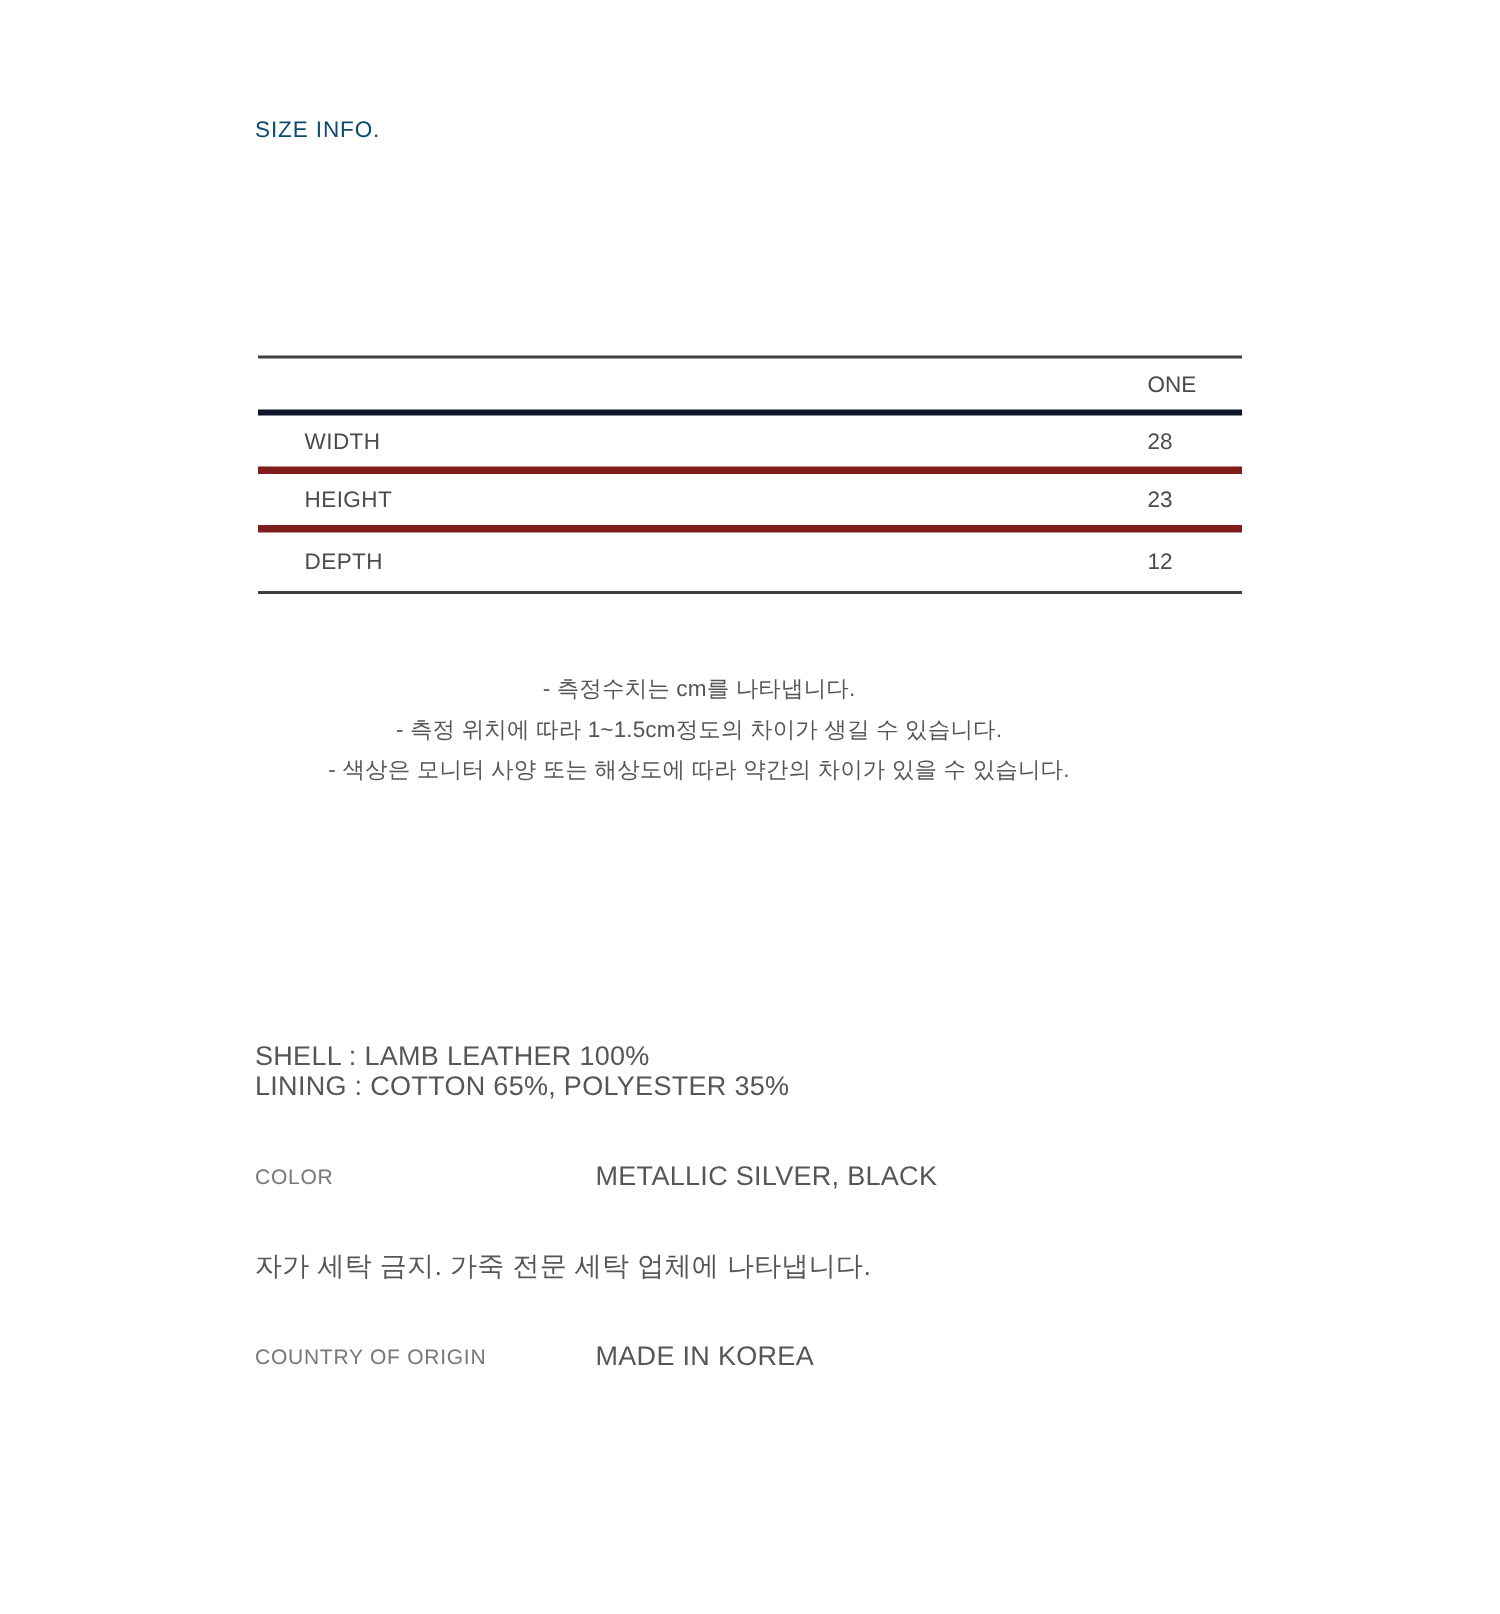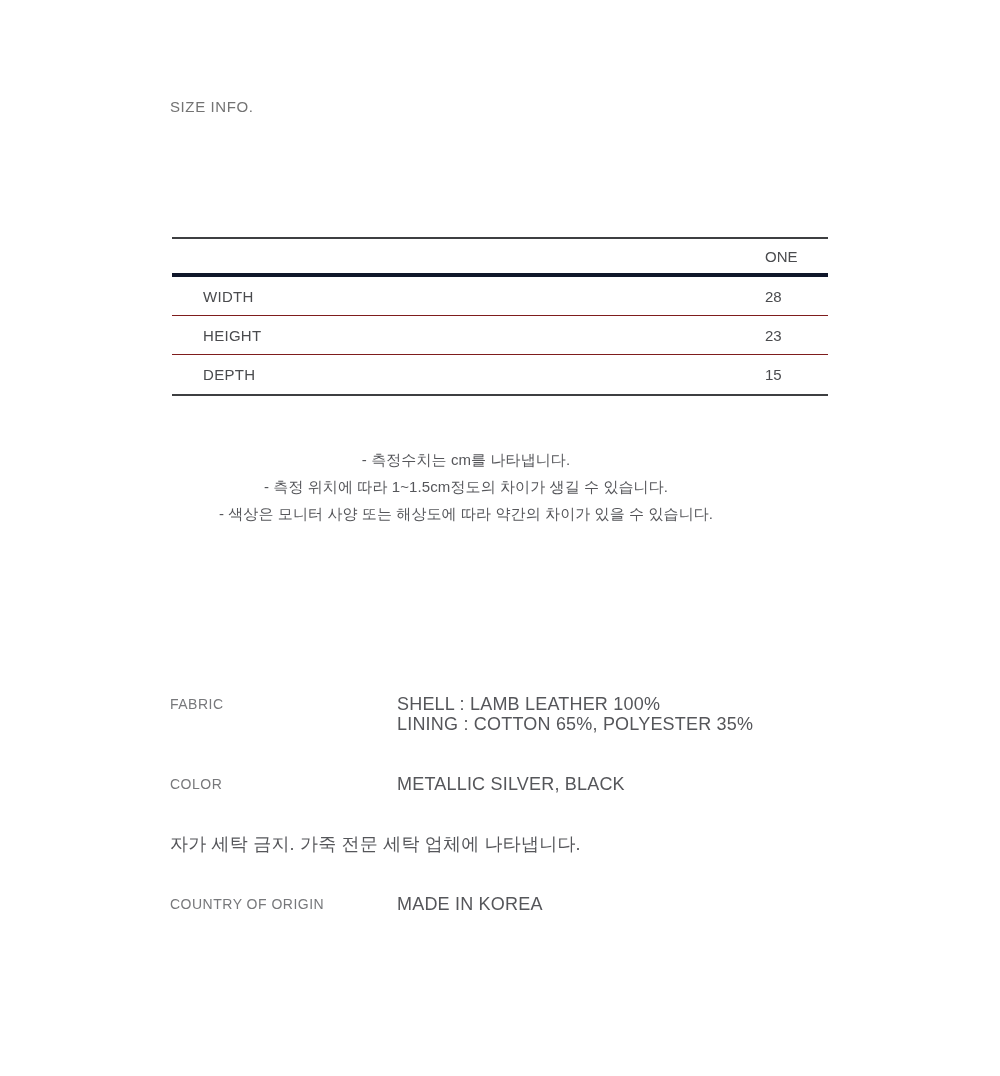--- a/index.html
+++ b/index.html
@@ -6,33 +6,33 @@
   html,body { background:#ffffff; }
   body {
     width:1000px; height:1076px; position:relative; overflow:hidden;
     font-family:"Liberation Sans", sans-serif;
     -webkit-font-smoothing:antialiased;
   }
 
   .page-title {
     position:absolute; left:170px; top:78px;
     font-size:15px; letter-spacing:0.6px;
-    color:#737373; font-weight:500;margin-top:20px;
+    color:#0c4a6e; font-weight:500;
   }
 
   
   .size-table {
     position:absolute; left:172px; top:237px; width:656px;
     border-top:2px solid #3e3f41;
     border-bottom:2px solid #3e3f41;
     color:#4a4b4e; font-size:15px;
   }
   .t-row {
     display:flex; align-items:center; height:39px;
-    border-bottom:1px solid #7f1d1d;
+    border-bottom:5px solid #7f1d1d;
   }
   .t-row.header { height:38px; border-bottom:4px solid #0f172a; }
   .t-row:last-child { border-bottom:none; }
   .t-label { flex:1; padding-left:31px; letter-spacing:0.3px; }
   .t-value { width:63px; }
 
   
   .notes {
     position:absolute; left:0; top:446px; width:932px;
     text-align:center; font-size:15px; line-height:27px;
@@ -69,32 +69,31 @@
   <div class="t-row">
     <div class="t-label">WIDTH</div>
     <div class="t-value">28</div>
   </div>
   <div class="t-row">
     <div class="t-label">HEIGHT</div>
     <div class="t-value">23</div>
   </div>
   <div class="t-row">
     <div class="t-label">DEPTH</div>
-    <div class="t-value">15</div>
+    <div class="t-value">12</div>
   </div>
 </div>
 
 <div class="notes">
   <div>- 측정수치는 cm를 나타냅니다.</div>
   <div>- 측정 위치에 따라 1~1.5cm정도의 차이가 생길 수 있습니다.</div>
   <div>- 색상은 모니터 사양 또는 해상도에 따라 약간의 차이가 있을 수 있습니다.</div>
 </div>
 
 <div class="detail-row detail-fabric">
-  <div class="detail-label">FABRIC</div>
   <div class="detail-value">
     <div>SHELL : LAMB LEATHER 100%</div>
     <div>LINING : COTTON 65%, POLYESTER 35%</div>
   </div>
 </div>
 
 <div class="detail-row detail-color">
   <div class="detail-label">COLOR</div>
   <div class="detail-value">
     <div>METALLIC SILVER, BLACK</div>

